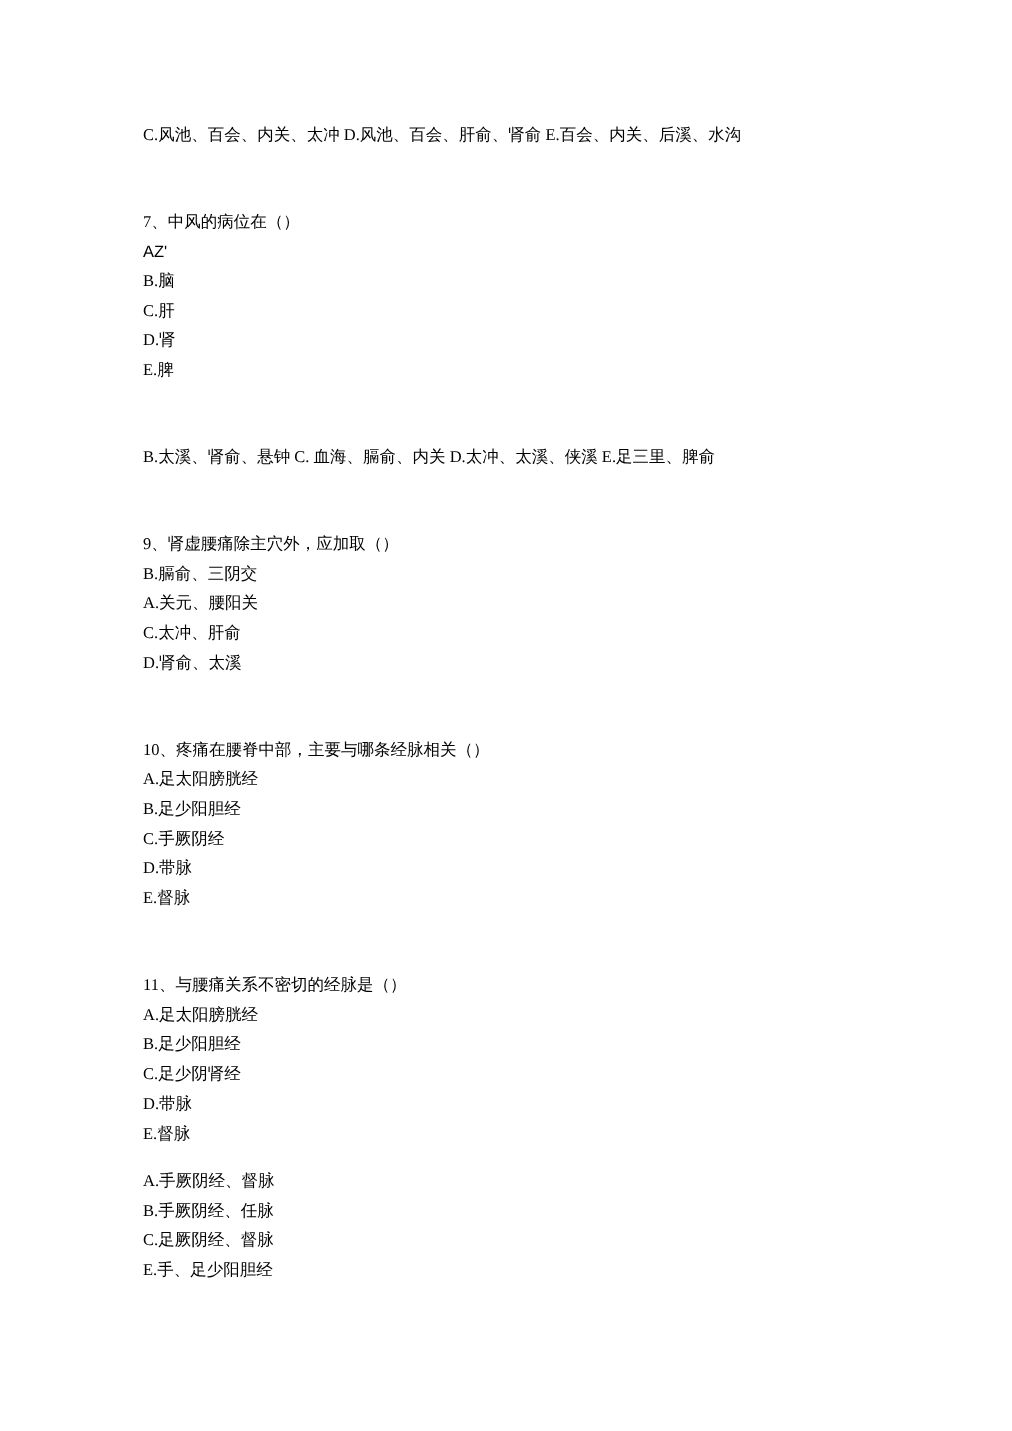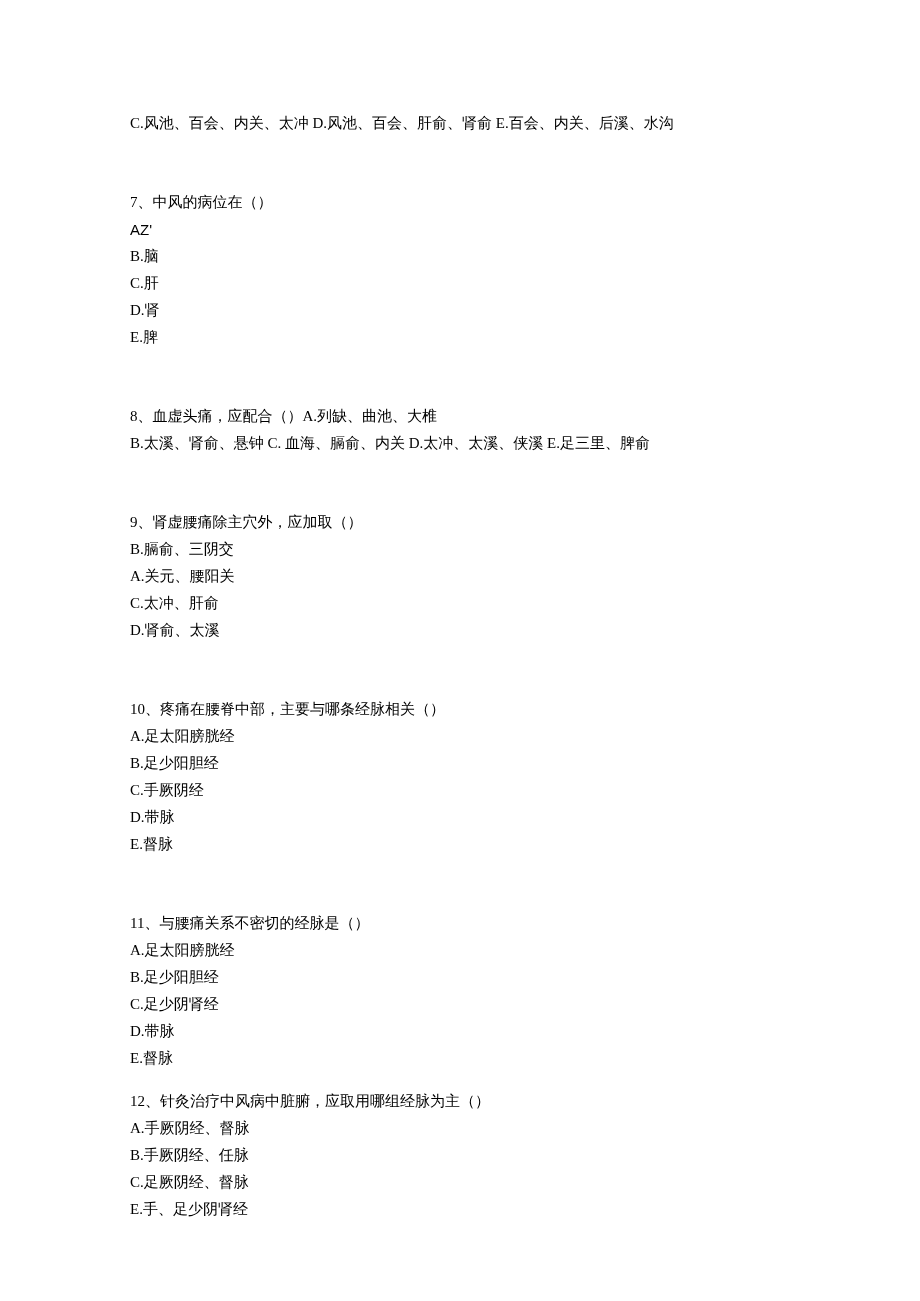--- a/index.html
+++ b/index.html
@@ -39,21 +39,20 @@
 <div class="question-block">
   <span class="line">7、中风的病位在（）</span>
   <span class="line latin">AZ'</span>
   <span class="line">B.脑</span>
   <span class="line">C.肝</span>
   <span class="line">D.肾</span>
   <span class="line">E.脾</span>
 </div>
 
 <div class="question-block">
-  <span class="line">8、血虚头痛，应配合（）A.列缺、曲池、大椎</span>
   <span class="line">B.太溪、肾俞、悬钟 C. 血海、膈俞、内关 D.太冲、太溪、侠溪 E.足三里、脾俞</span>
 </div>
 
 <div class="question-block">
   <span class="line">9、肾虚腰痛除主穴外，应加取（）</span>
   <span class="line">B.膈俞、三阴交</span>
   <span class="line">A.关元、腰阳关</span>
   <span class="line">C.太冲、肝俞</span>
   <span class="line">D.肾俞、太溪</span>
 </div>
@@ -70,18 +69,17 @@
 <div class="question-block-tight">
   <span class="line">11、与腰痛关系不密切的经脉是（）</span>
   <span class="line">A.足太阳膀胱经</span>
   <span class="line">B.足少阳胆经</span>
   <span class="line">C.足少阴肾经</span>
   <span class="line">D.带脉</span>
   <span class="line">E.督脉</span>
 </div>
 
 <div class="question-block">
-  <span class="line">12、针灸治疗中风病中脏腑，应取用哪组经脉为主（）</span>
   <span class="line">A.手厥阴经、督脉</span>
   <span class="line">B.手厥阴经、任脉</span>
   <span class="line">C.足厥阴经、督脉</span>
-  <span class="line">E.手、足少阴肾经</span>
+  <span class="line">E.手、足少阳胆经</span>
 </div>
 
 </body></html>

